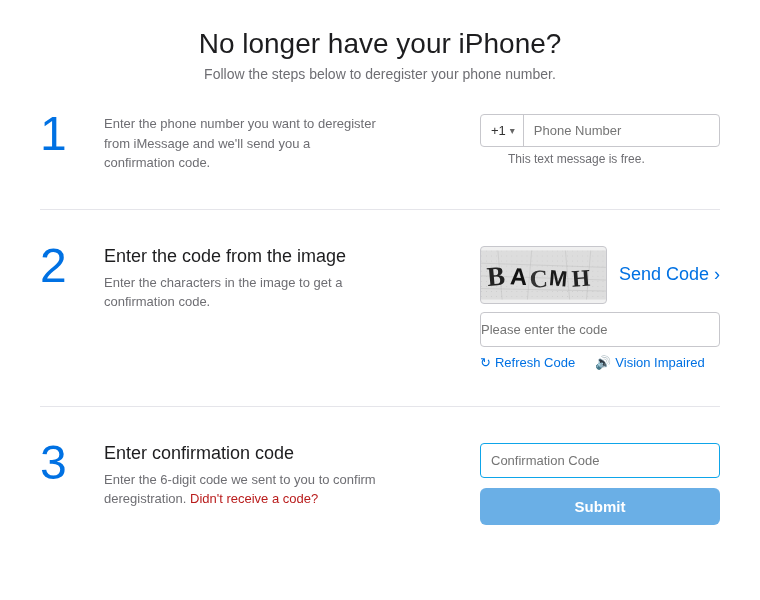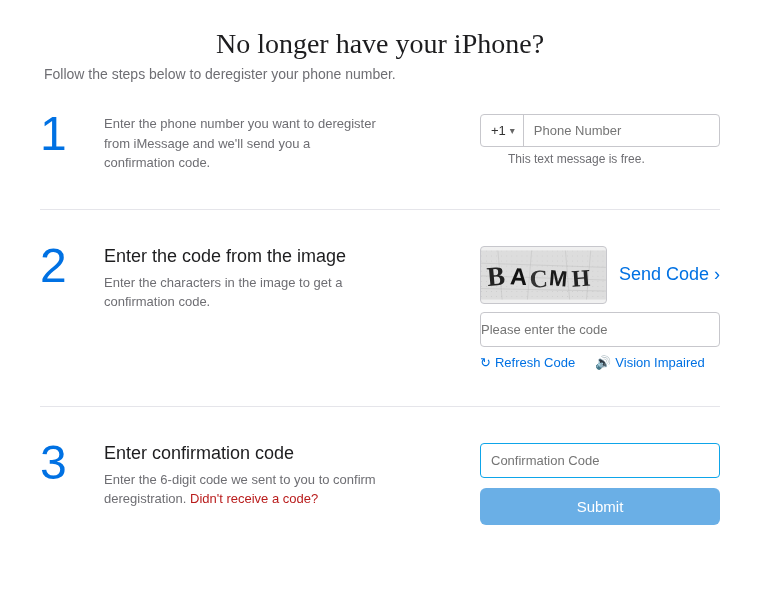--- a/index.html
+++ b/index.html
@@ -11,28 +11,26 @@
       min-height: 600px;
       overflow-x: hidden;
     }
 
     .page-title {
       text-align: center;
       padding: 28px 0 6px;
       font-size: 28px;
       font-weight: 300;
       color: #1d1d1f;
-      font-family: Liberation Serif, serif;
     }
     .page-subtitle {
-      text-align: left;
+      text-align: center;
       font-size: 14px;
       color: #6e6e73;
       margin-bottom: 32px;
-      padding-left: 44px;
     }
 
     .steps-container {
       max-width: 720px;
       margin: 0 auto;
       padding: 0 20px;
     }
 
     .step-row {
       display: flex;
@@ -213,21 +211,21 @@
     .submit-btn {
       display: block;
       width: 100%;
       margin-top: 10px;
       padding: 10px 0;
       background: #6aafe6;
       color: #fff;
       border: none;
       border-radius: 6px;
       font-size: 15px;
-      font-weight: 400;
+      font-weight: 700;
       cursor: pointer;
       text-align: center;
     }
 
     .step2-inputs {
       width: 100%;
     }
 
     
     .step-divider {

